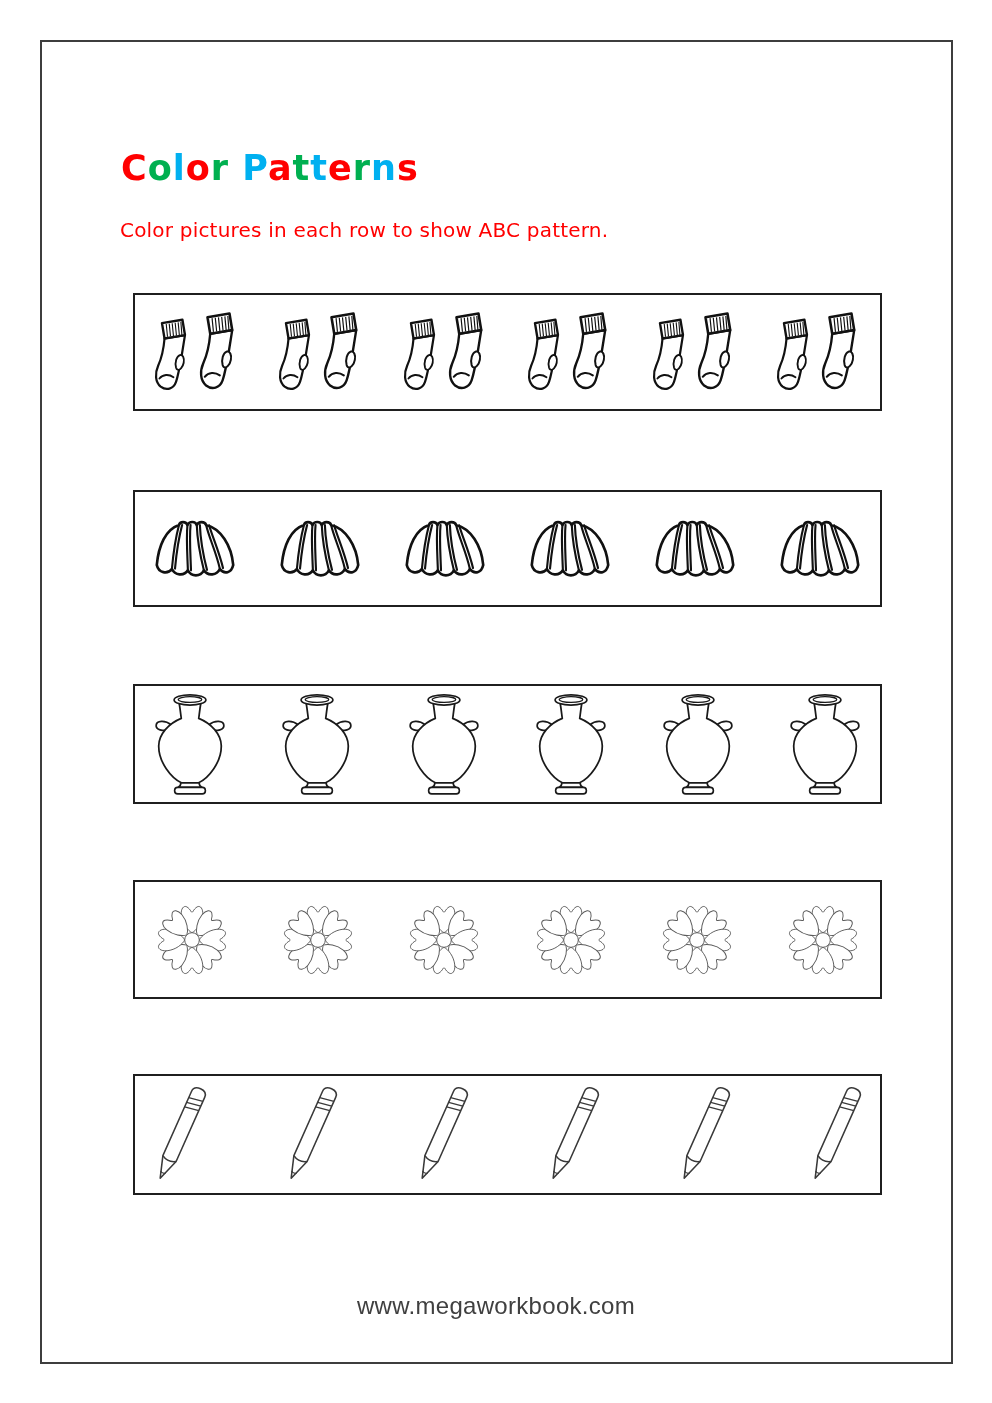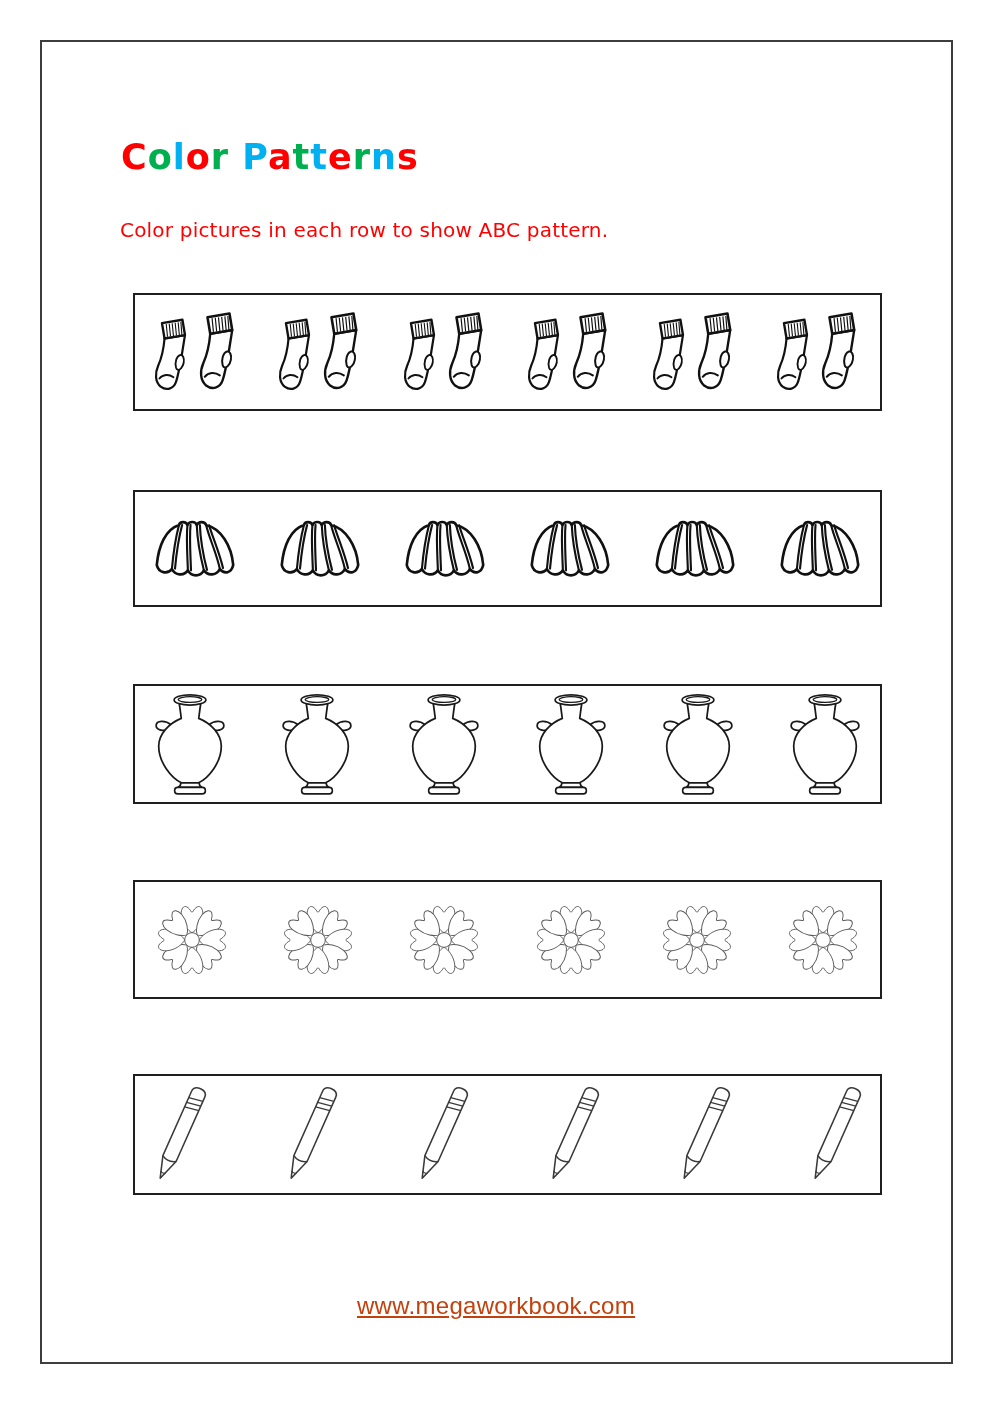--- a/index.html
+++ b/index.html
@@ -5,21 +5,21 @@
   html,body{margin:0;padding:0;}
   body{
     width:992px;height:1403px;position:relative;background:#ffffff;
     font-family:"DejaVu Sans",sans-serif;overflow:hidden;
   }
   .page-frame{
     position:absolute;left:40px;top:40px;width:913px;height:1324px;
     border:2px solid #3d3d3d;box-sizing:border-box;background:#ffffff;
   }
   .title{
-    position:absolute;left:121px;top:115px;font-size:35px;font-weight:700;
+    position:absolute;left:121px;top:126px;font-size:35px;font-weight:700;
     letter-spacing:1px;line-height:1.1;white-space:nowrap;text-align:center;
   }
   .instruction{
     position:absolute;left:120px;top:198px;font-size:20px;font-weight:400;
     letter-spacing:0.2px;white-space:nowrap;
   }
   .row-box{
     position:absolute;left:133px;width:749px;box-sizing:border-box;
     border:2px solid #1f1f1f;background:#ffffff;
     display:flex;align-items:center;justify-content:space-between;
@@ -202,13 +202,13 @@
       <use href="#pencil"></use>
     </svg>
     <svg viewBox="0 0 60 104" class="icon pencil">
       <use href="#pencil"></use>
     </svg>
     <svg viewBox="0 0 60 104" class="icon pencil">
       <use href="#pencil"></use>
     </svg>
   </div>
 
-<div class="footer" style="color: #c2410c; text-decoration: underline;">www.megaworkbook.com</div>
+<div class="footer" style="color: #404040;">www.megaworkbook.com</div>
 
 </body></html>

